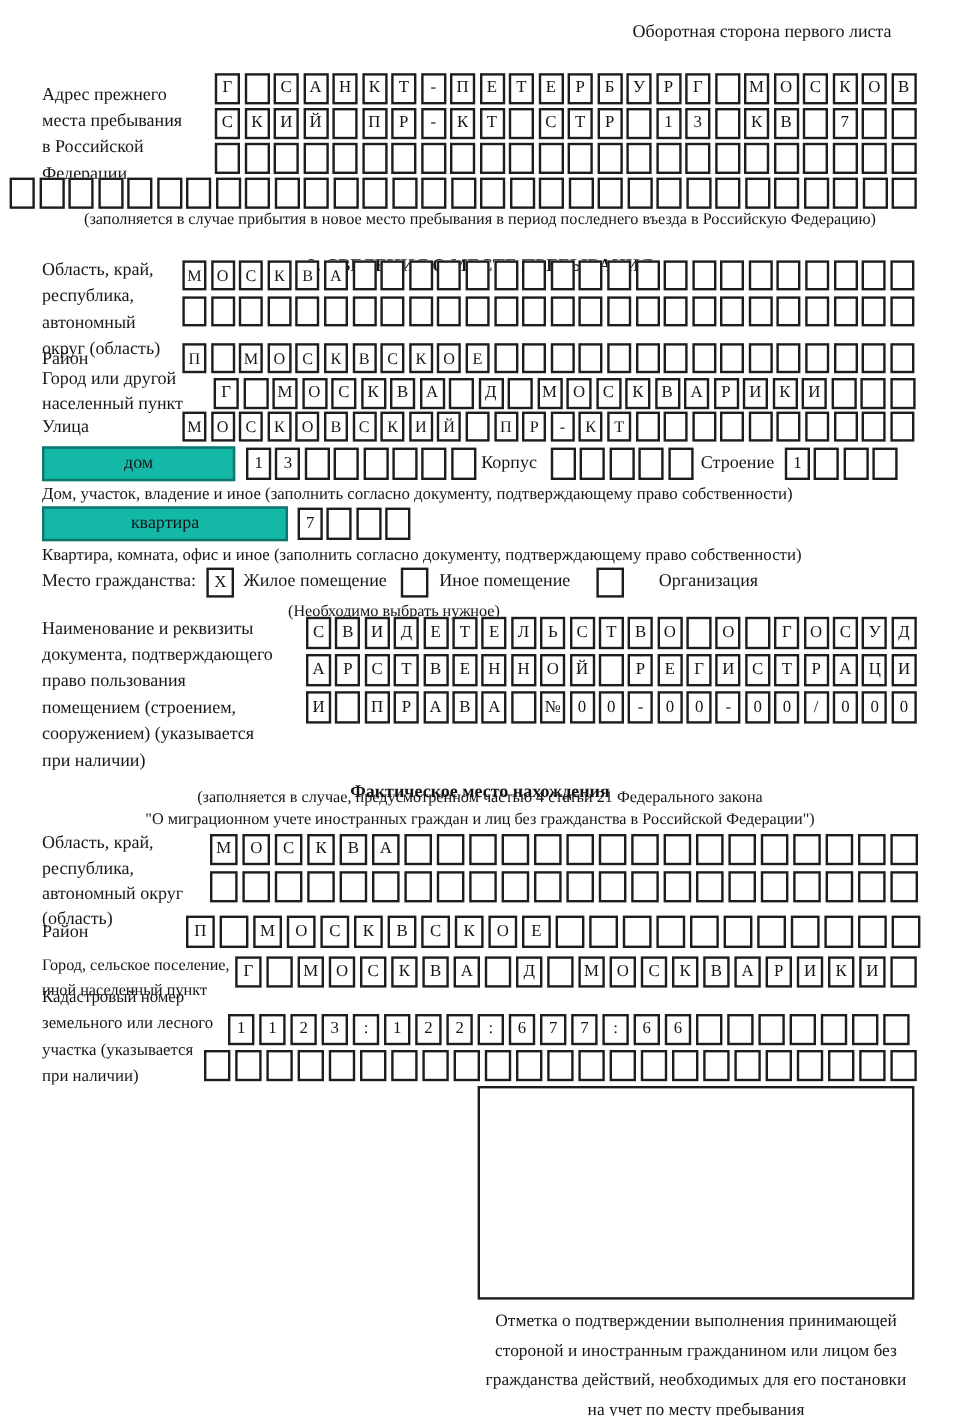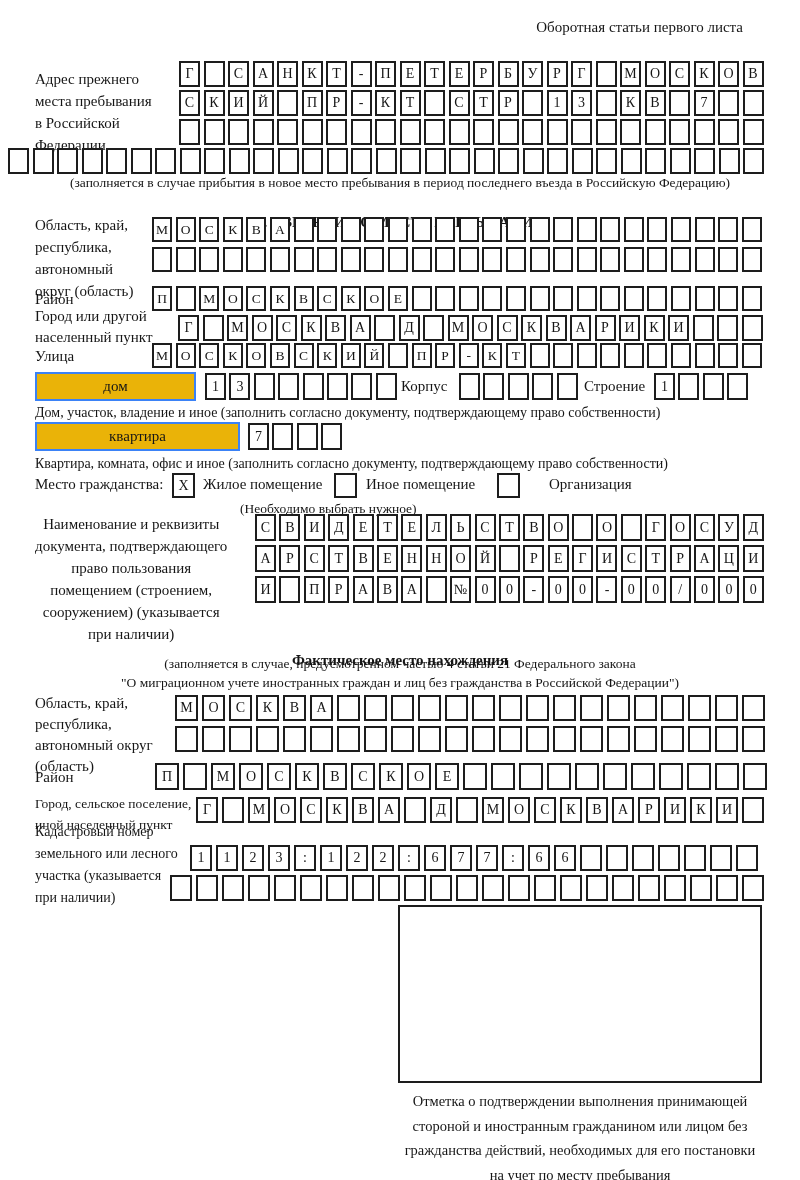--- a/index.html
+++ b/index.html
@@ -18,32 +18,32 @@
   .boxrow { position:absolute; display:flex; }
   .cb { flex:none; border:2px solid #1d1d1d; background:#fff; display:flex;
         align-items:center; justify-content:center; font-family:"Liberation Serif",serif; }
   .rA { gap:3.5px; } .rA .cb { width:21px; height:26px; font-size:14px; }
   .rB { gap:3.6px; } .rB .cb { width:20px; height:25px; font-size:13.5px; }
   .rC { gap:3.4px; } .rC .cb { width:21px; height:27px; font-size:14px; }
   .rD { gap:4px; }   .rD .cb { width:23px; height:26px; font-size:14px; }
   .rE { gap:4px; }   .rE .cb { width:24px; height:27px; font-size:14px; }
   .rF { gap:4px; }   .rF .cb { width:22px; height:26px; font-size:14px; }
 
-  .fieldbox { position:absolute; border:2px solid #3b82f6; display:flex;
-              align-items:center; justify-content:center; font-size:15px; background:#eab308; }
+  .fieldbox { position:absolute; border:2px solid #0f766e; display:flex;
+              align-items:center; justify-content:center; font-size:15px; background:#14b8a6; }
   .ckbox { position:absolute; width:23px; height:25px; border:2px solid #1d1d1d;
            display:flex; align-items:center; justify-content:center; font-size:14px; background:#fff; }
   .stamp { position:absolute; border:2px solid #1d1d1d; background:#fff; }
 </style>
 </head>
 <body>
 
 <div class="page">
 
-  <div class="abs" style="top:19px; right:57px; font-size:15px;">Оборотная статьи первого листа</div>
+  <div class="abs" style="top:19px; right:57px; font-size:15px;">Оборотная сторона первого листа</div>
 
   <div class="lbl" style="left:35px; top:68px;">Адрес прежнего
 места пребывания
 в Российской
 Федерации</div>
   <div class="boxrow rA" style="left:179px; top:61px;">
       <span class="cb">Г</span>
       <span class="cb"></span>
       <span class="cb">С</span>
       <span class="cb">А</span>
@@ -346,21 +346,21 @@
 
   <div class="abs" style="left:35px; top:476px; font-size:15px;">Место гражданства:</div>
   <div class="ckbox" style="left:172px; top:473px;">X</div>
   <div class="abs" style="left:203px; top:476px; font-size:15px;">Жилое помещение</div>
   <div class="ckbox" style="left:334px; top:473px;"></div>
   <div class="abs" style="left:366px; top:476px; font-size:15px;text-align:center;">Иное помещение</div>
   <div class="ckbox" style="left:497px; top:473px;"></div>
   <div class="abs" style="left:549px; top:476px; font-size:15px;">Организация</div>
   <div class="cap" style="left:240px; top:501px;">(Необходимо выбрать нужное)</div>
 
-  <div class="lbl" style="left:35px; top:513px;text-align:center;">Наименование и реквизиты
+  <div class="lbl" style="left:35px; top:513px;">Наименование и реквизиты
 документа, подтверждающего
 право пользования
 помещением (строением,
 сооружением) (указывается
 при наличии)</div>
   <div class="boxrow rC" style="left:255px; top:514px;">
       <span class="cb">С</span>
       <span class="cb">В</span>
       <span class="cb">И</span>
       <span class="cb">Д</span>

